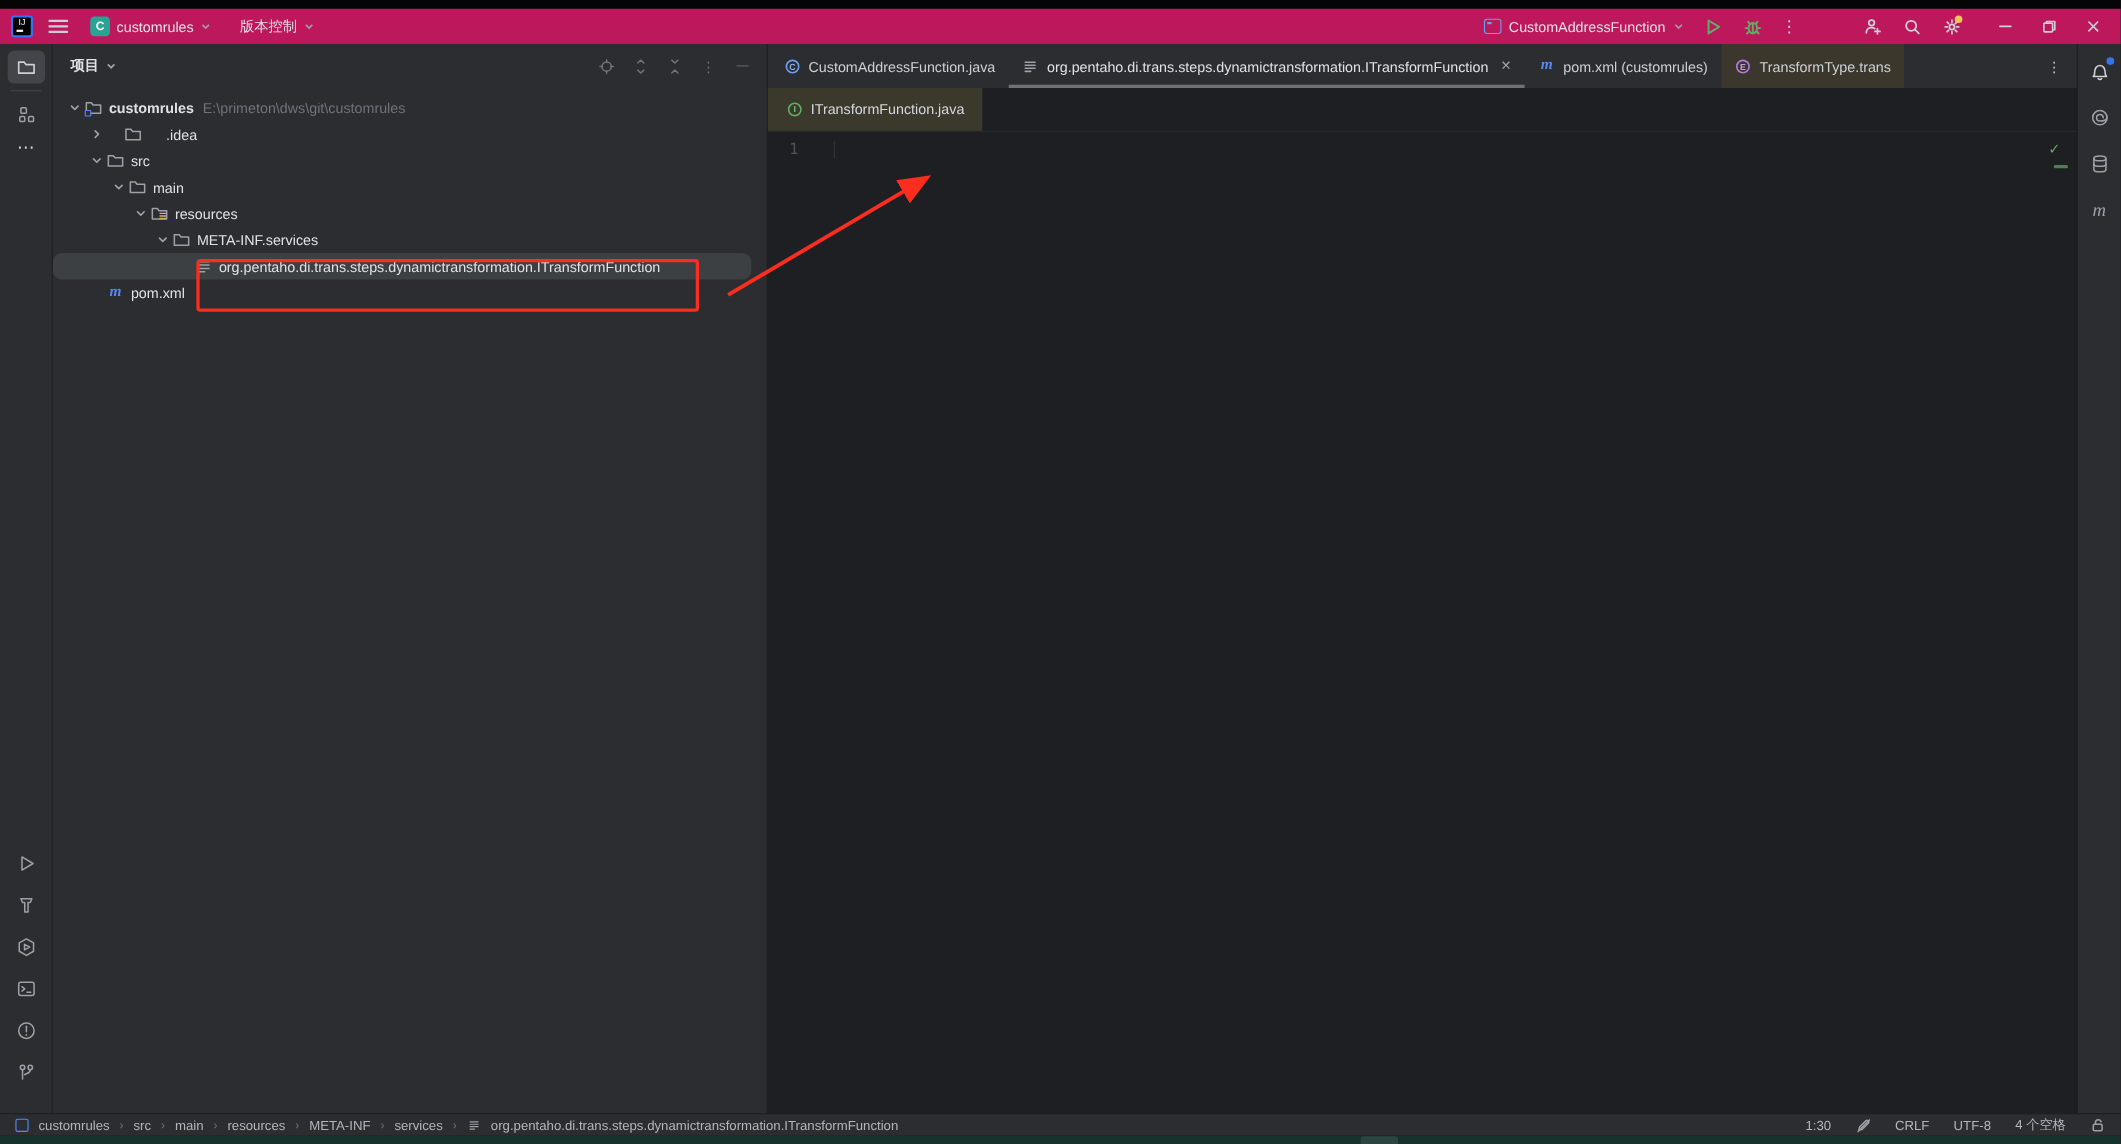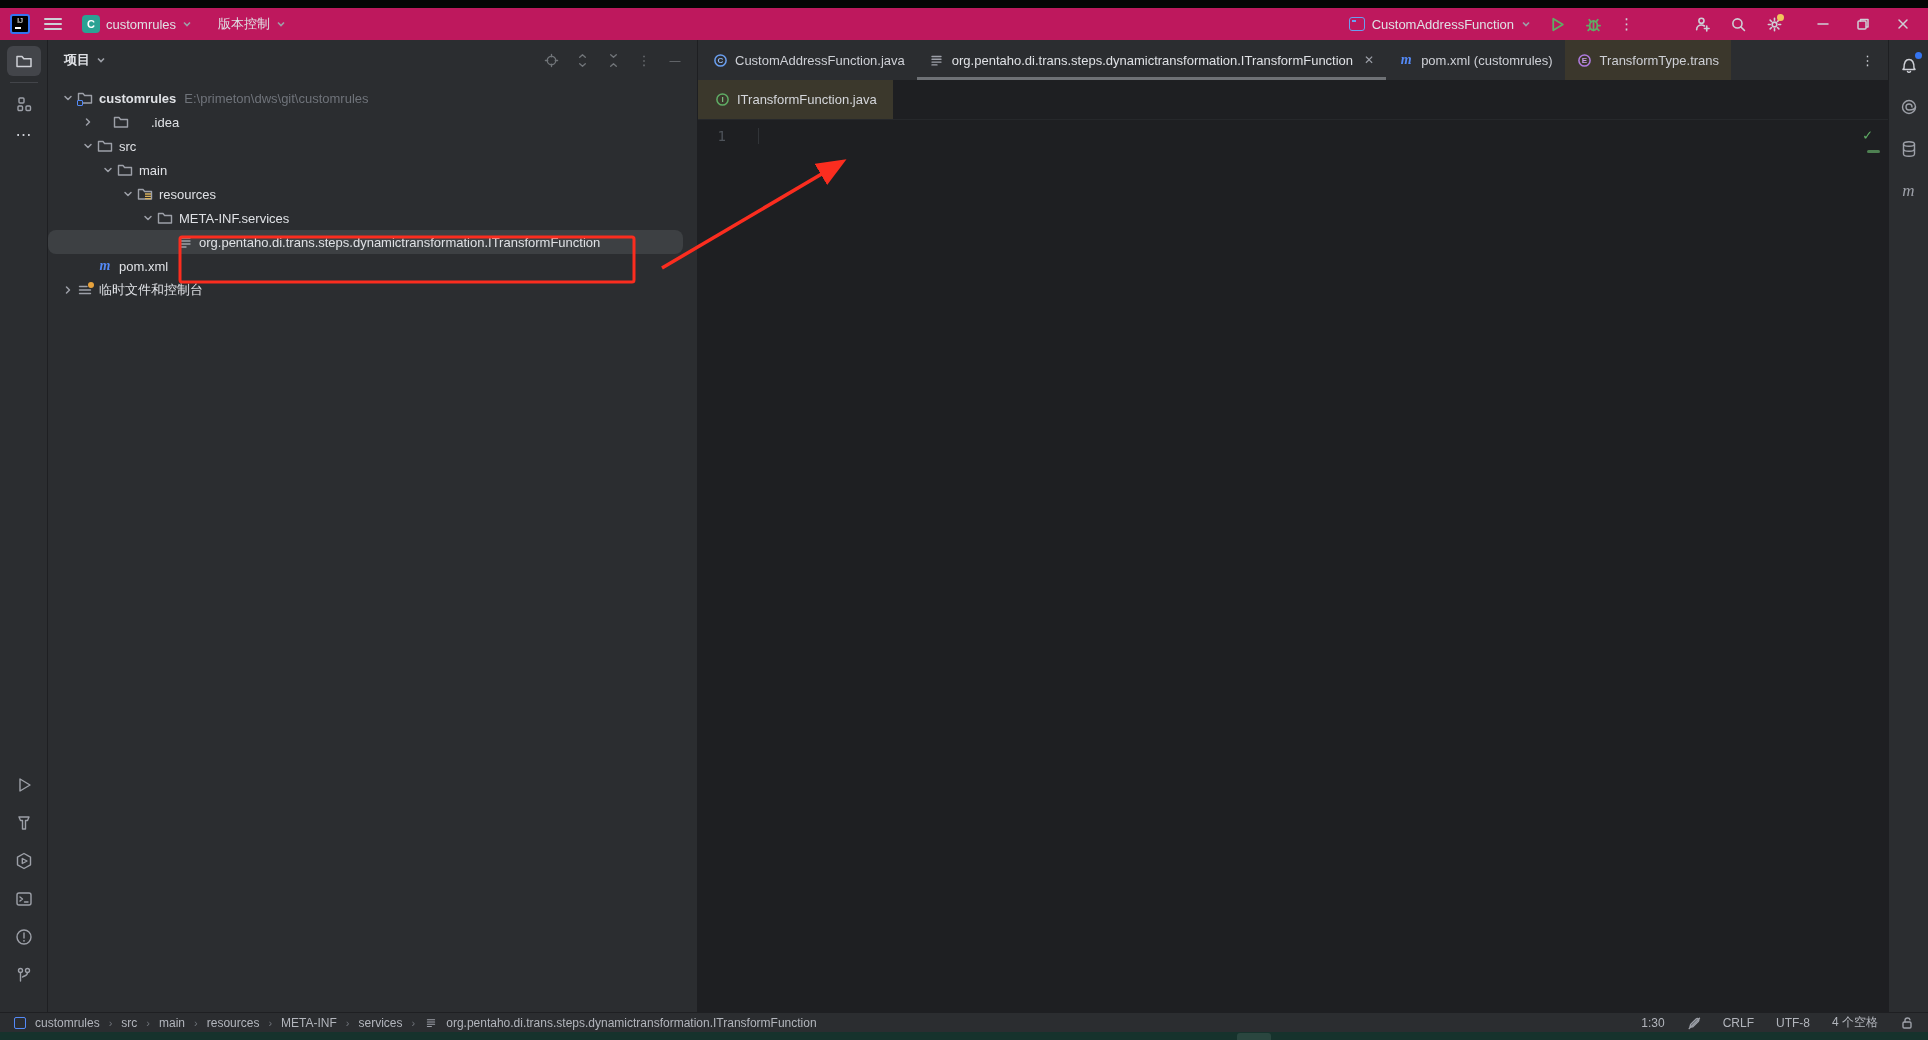--- a/index.html
+++ b/index.html
@@ -394,34 +394,20 @@
         </div>
 
 
         <div class="trow" style="padding-left:32px;">
           <span class="chev-space"></span>
           <span class="ticon" style="color:#548af7;font-family:'Liberation Serif',serif;font-style:italic;font-weight:bold;font-size:14px;">m</span>
           <span class="tlabel">pom.xml</span>
         </div>
 
 
-        <div class="trow" style="padding-left:12px;">
-          <span class="chev">
-              <svg viewBox="0 0 10 10">
-                <polyline points="3.5,2 6.5,5 3.5,8"></polyline>
-              </svg>
-            </span>
-          <span class="ticon">
-            <svg viewBox="0 0 16 16">
-                <path class="dim-stroke" d="M2.5 4.5 H10 M2.5 8 H13.5 M2.5 11.5 H13.5"></path>
-              </svg>
-            <span class="badge-dot" style="right:0;top:0;border-radius:50%;background:#e8a33d;"></span>
-          </span>
-          <span class="tlabel">临时文件和控制台</span>
-        </div>
 
       </div>
     </div>
 
     <div class="editor-col">
 
       <div class="tabrow1">
         <div class="tab">
           <span class="fileicon">
             <svg viewBox="0 0 15 15">

